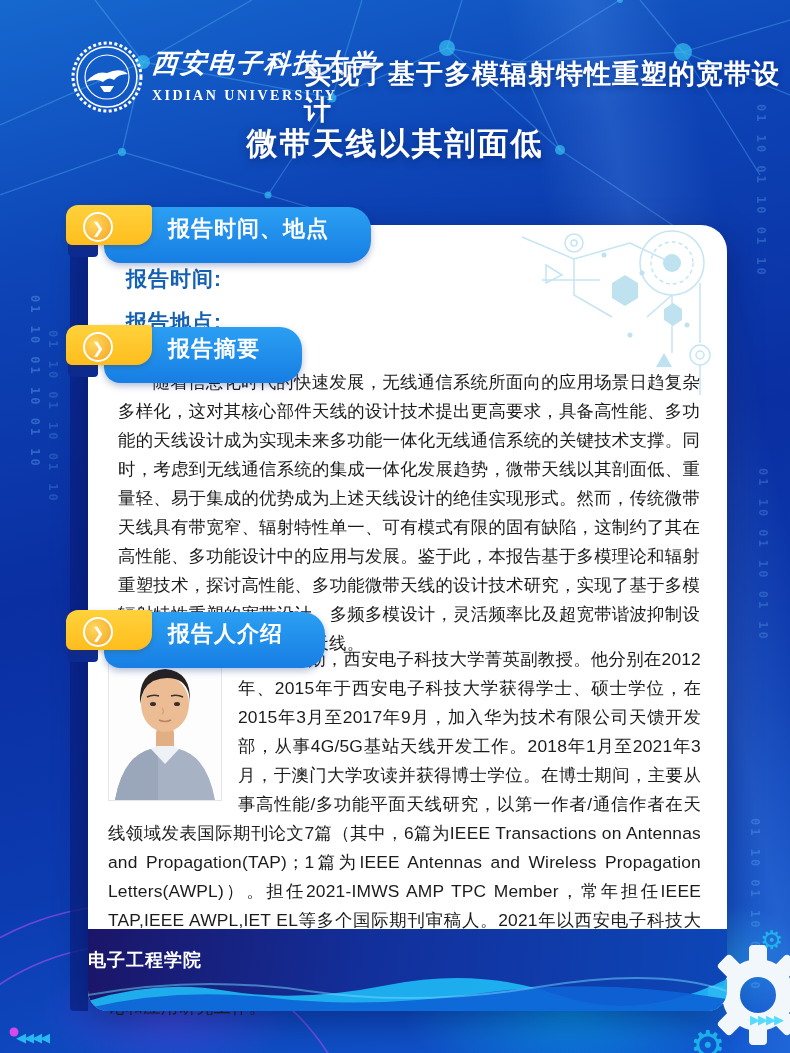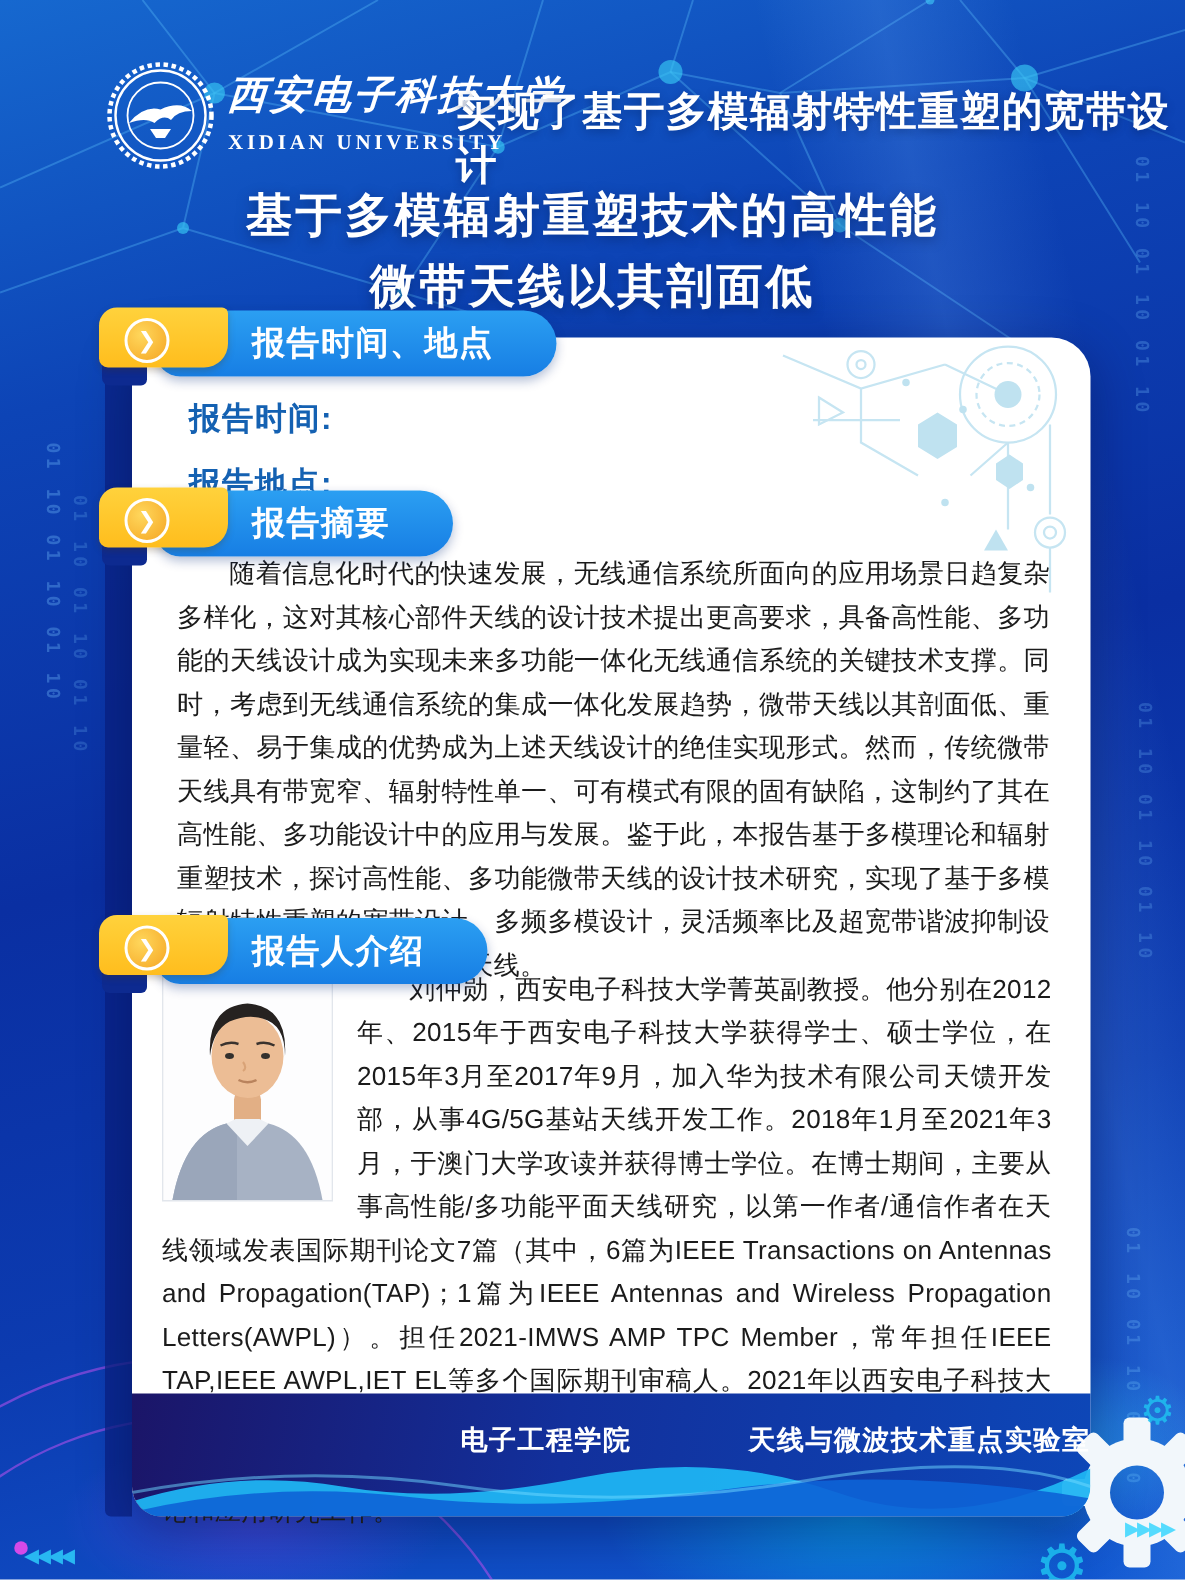--- a/index.html
+++ b/index.html
@@ -47,21 +47,21 @@
   .card-shadow{position:absolute;left:70px;top:225px;width:18px;height:786px;background:#0a2184;opacity:.75;border-radius:4px 0 0 4px;}
   .card{
     position:absolute;left:88px;top:225px;width:639px;height:786px;background:#ffffff;
     border-radius:16px 26px 20px 20px;box-shadow:0 10px 34px rgba(2,10,60,.4);
   }
   .circuit{position:absolute;top:0;right:0;width:215px;height:175px;overflow:hidden;border-radius:0 26px 0 0;}
   
   .tab{position:absolute;height:46px;z-index:5;}
   .tab-fold{position:absolute;left:2px;top:36px;width:30px;height:16px;background:#0d2a90;border-radius:0 0 4px 5px;}
   .tab-blue{
-    position:absolute;left:38px;top:2px;height:44px;border-radius:10px 22px 22px 16px;
+    position:absolute;left:38px;top:2px;height:56px;border-radius:10px 22px 22px 16px;
     background:linear-gradient(180deg,#2b9ff2 0%,#177ee4 100%);
     color:#fff;font-size:22px;font-weight:800;line-height:44px;letter-spacing:1px;
     padding:0 42px 0 64px;white-space:nowrap;box-shadow:0 3px 7px rgba(0,40,120,.3);
   }
   .tab-yellow{
     position:absolute;left:0;top:0;width:86px;height:40px;
     background:linear-gradient(180deg,#ffd23c,#ffbd1d);
     border-radius:12px 4px 16px 6px;box-shadow:0 2px 5px rgba(80,50,0,.25);
   }
   .tab-chev{
@@ -85,21 +85,21 @@
     border:1px solid #e2e6ec;background:#fff;
   }
   .speaker-bio{font-size:17.4px;line-height:29px;text-align:justify;text-indent:2em;letter-spacing:.2px;}
   
   .card-footer{
     position:absolute;left:0;right:0;bottom:0;height:82px;overflow:hidden;
     border-radius:0 0 20px 20px;
     background:linear-gradient(100deg,#1b1568 0%,#12309c 45%,#0d47b8 100%);
   }
   .footer-items{
-    position:relative;z-index:2;display:flex;justify-content:flex-end;gap:78px;
+    position:relative;z-index:2;display:flex;justify-content:flex-start;gap:24px;
     padding-top:19px;color:#fff;font-size:18px;font-weight:700;letter-spacing:1px;
   }
   .footer-waves{position:absolute;left:0;bottom:0;width:100%;height:50px;z-index:1;}
   
   .gear-big{position:absolute;right:-18px;top:933px;}
   .gear-mini{position:absolute;color:#1fc6f2;opacity:.8;}
 </style>
 </head>
 <body>
 
@@ -155,21 +155,20 @@
   <path d="M16,42 Q26,30 37,33 Q50,27 58,34 Q48,34 44,40 Q39,36 33,42 Q27,38 16,42 Z" fill="#fff"></path>
   <path d="M30,46 L44,46 L40,52 L34,52 Z" fill="#fff"></path>
 </svg>
 <div class="uni-names">
   <div class="uni-cn">西安电子科技大学</div>
   <div class="uni-en">XIDIAN UNIVERSITY</div>
 </div>
 <div class="forum-title">实现了基于多模辐射特性重塑的宽带设计</div>
 
 <div class="main-title">
-  <div>基于多模辐射重塑技术的高性能</div>
   <div>微带天线以其剖面低</div>
 </div>
 
 <div class="card-shadow"></div>
 <div class="card">
 
   <div class="circuit">
     <svg width="215" height="175" viewBox="0 0 215 175">
       <g fill="none" stroke="#c6e5f2" stroke-width="1.5">
         <circle cx="160" cy="38" r="32"></circle>
@@ -242,21 +241,20 @@
       <path d="M38,47 q6,-3 12,-1 M62,46 q6,-2 12,1" stroke="#3a332e" stroke-width="1.6" fill="none"></path>
       <path d="M50,70 q6,3 12,0" stroke="#b9835d" stroke-width="1.6" fill="none"></path>
       <path d="M53,58 q3,4 0,6" stroke="#d9a377" stroke-width="1.4" fill="none"></path>
     </svg>
     <div class="speaker-bio">刘仲勋，西安电子科技大学菁英副教授。他分别在2012年、2015年于西安电子科技大学获得学士、硕士学位，在2015年3月至2017年9月，加入华为技术有限公司天馈开发部，从事4G/5G基站天线开发工作。2018年1月至2021年3月，于澳门大学攻读并获得博士学位。在博士期间，主要从事高性能/多功能平面天线研究，以第一作者/通信作者在天线领域发表国际期刊论文7篇（其中，6篇为IEEE Transactions on Antennas and Propagation(TAP)；1篇为IEEE Antennas and Wireless Propagation Letters(AWPL)）。担任2021-IMWS AMP TPC Member，常年担任IEEE TAP,IEEE AWPL,IET EL等多个国际期刊审稿人。2021年以西安电子科技大学“华山学者”人才计划引入西电-电子工程学院-天线所工作，为天线与微波技术国家重点实验室成员，主要研究方向为移动通信领域天线与微波技术的理论和应用研究工作。</div>
   </div>
 
   <div class="card-footer">
     <div class="footer-items">
       <span>电子工程学院</span>
-      <span>天线与微波技术重点实验室</span>
     </div>
     <svg class="footer-waves" viewBox="0 0 639 50" preserveAspectRatio="none">
       <path d="M0,40 Q70,18 140,30 T300,24 T470,34 T639,18 L639,50 L0,50 Z" fill="#1fb4f2" opacity=".95"></path>
       <path d="M0,47 Q90,26 185,37 T395,32 T639,38 L639,50 L0,50 Z" fill="#0d63d6" opacity=".9"></path>
       <path d="M0,34 Q110,14 220,30 T450,26 T639,30" fill="none" stroke="#6fdaff" stroke-width="2" opacity=".5"></path>
     </svg>
   </div>
 </div>
 
 <svg class="gear-big" width="112" height="126" viewBox="0 0 112 126">

